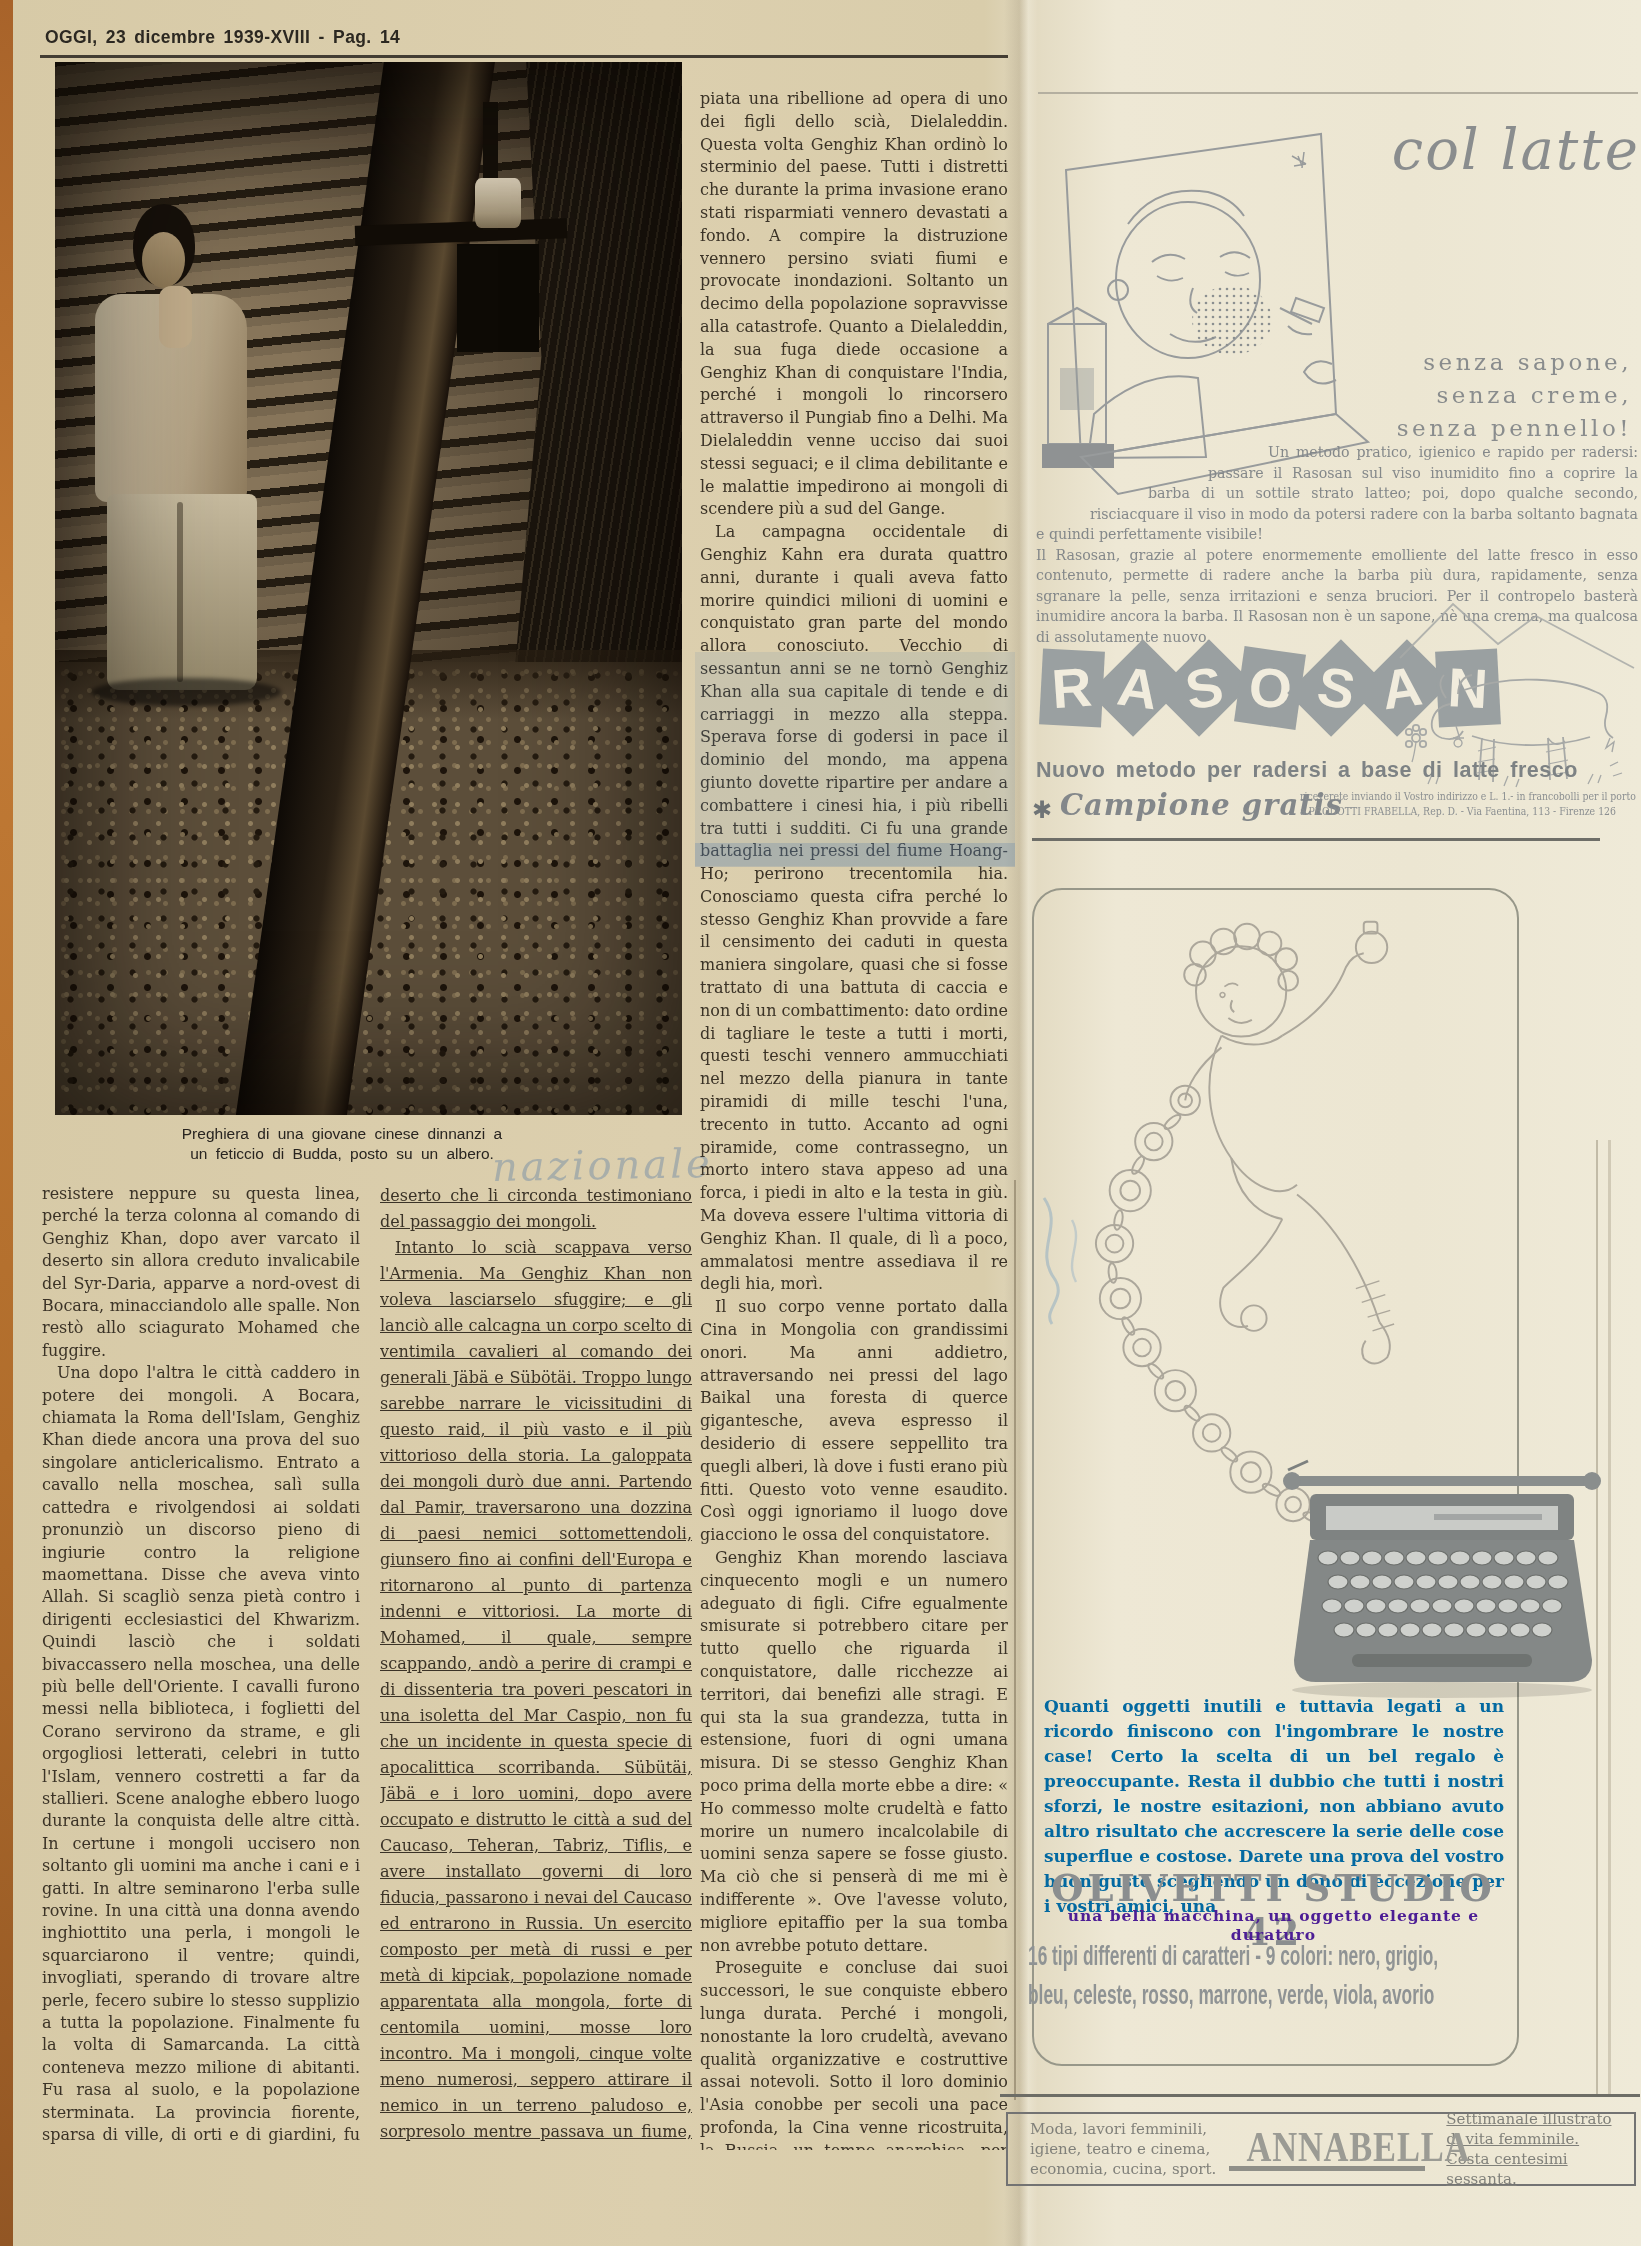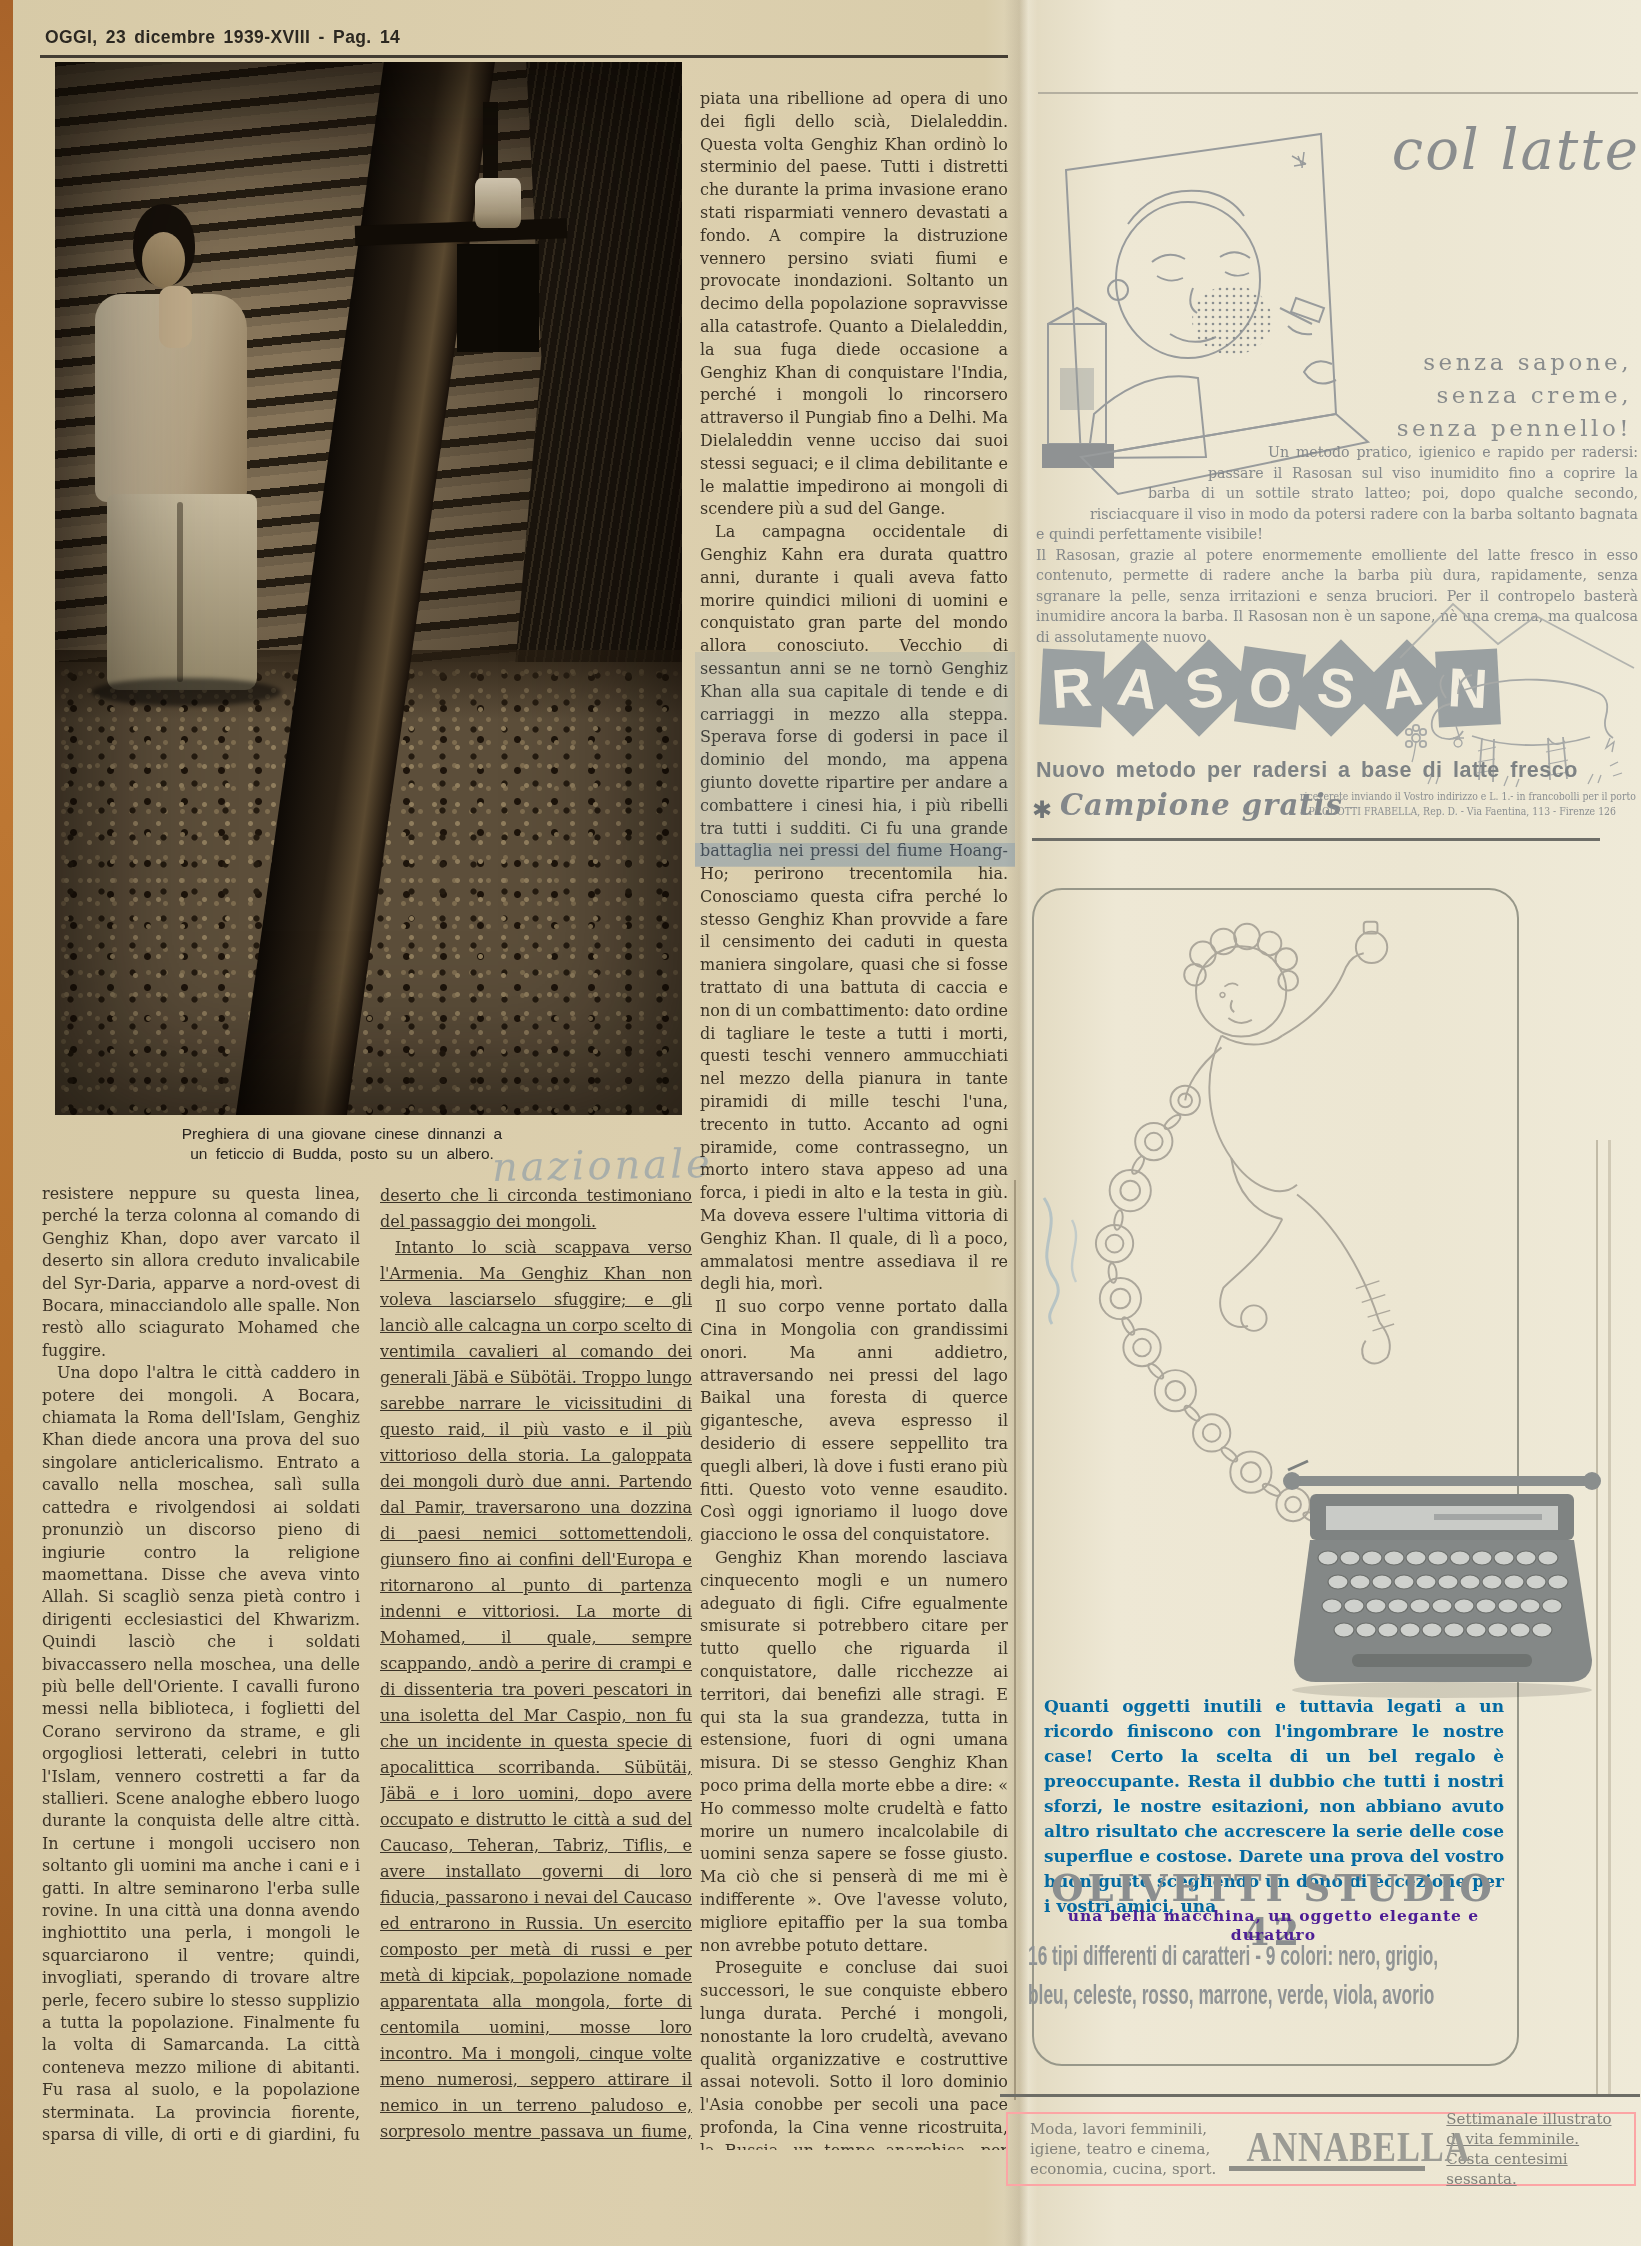--- a/index.html
+++ b/index.html
@@ -109,21 +109,21 @@
   .oli-name{left:1032px;top:1866px;width:483px;text-align:center;font-weight:bold;
     font-size:37px;letter-spacing:4px;color:#8b8e8f;}
   .oli-sub{left:1032px;top:1906px;width:483px;text-align:center;font-weight:bold;
     font-size:15.5px;letter-spacing:1px;color:#4c1d95;}
   .oli-feat{left:1028px;top:1936px;width:483px;font-family:"Liberation Sans",sans-serif;
     font-weight:bold;font-size:27.5px;line-height:39px;color:#8f9394;white-space:nowrap;
     transform:scaleX(.63);transform-origin:left top;}
 
   
   .ann-rule{left:1000px;top:2094px;width:640px;height:2.5px;background:#6d6d66;}
-  .ann-box{left:1006px;top:2112px;width:630px;height:74px;border:2px solid #fca5a5;
+  .ann-box{left:1006px;top:2112px;width:630px;height:74px;border:2px solid #737373;
     display:flex;align-items:center;box-sizing:border-box;}
   .ann-left,.ann-right{font-size:15px;line-height:20px;color:#80807a;}
   .ann-left{margin-left:22px;width:205px;}
   .ann-name-wrap{width:210px;text-align:center;}
   .ann-name{font-family:"Liberation Serif",serif;font-weight:bold;font-size:42px;
     letter-spacing:1px;color:#9b9b94;transform:scaleX(.82);transform-origin:center;display:inline-block;line-height:38px;}
   .ann-underline{width:196px;height:5px;background:#8f8f88;margin:0 auto;}
   .ann-right{margin-left:14px;width:200px;text-decoration:underline;}
 
   svg{display:block;}

